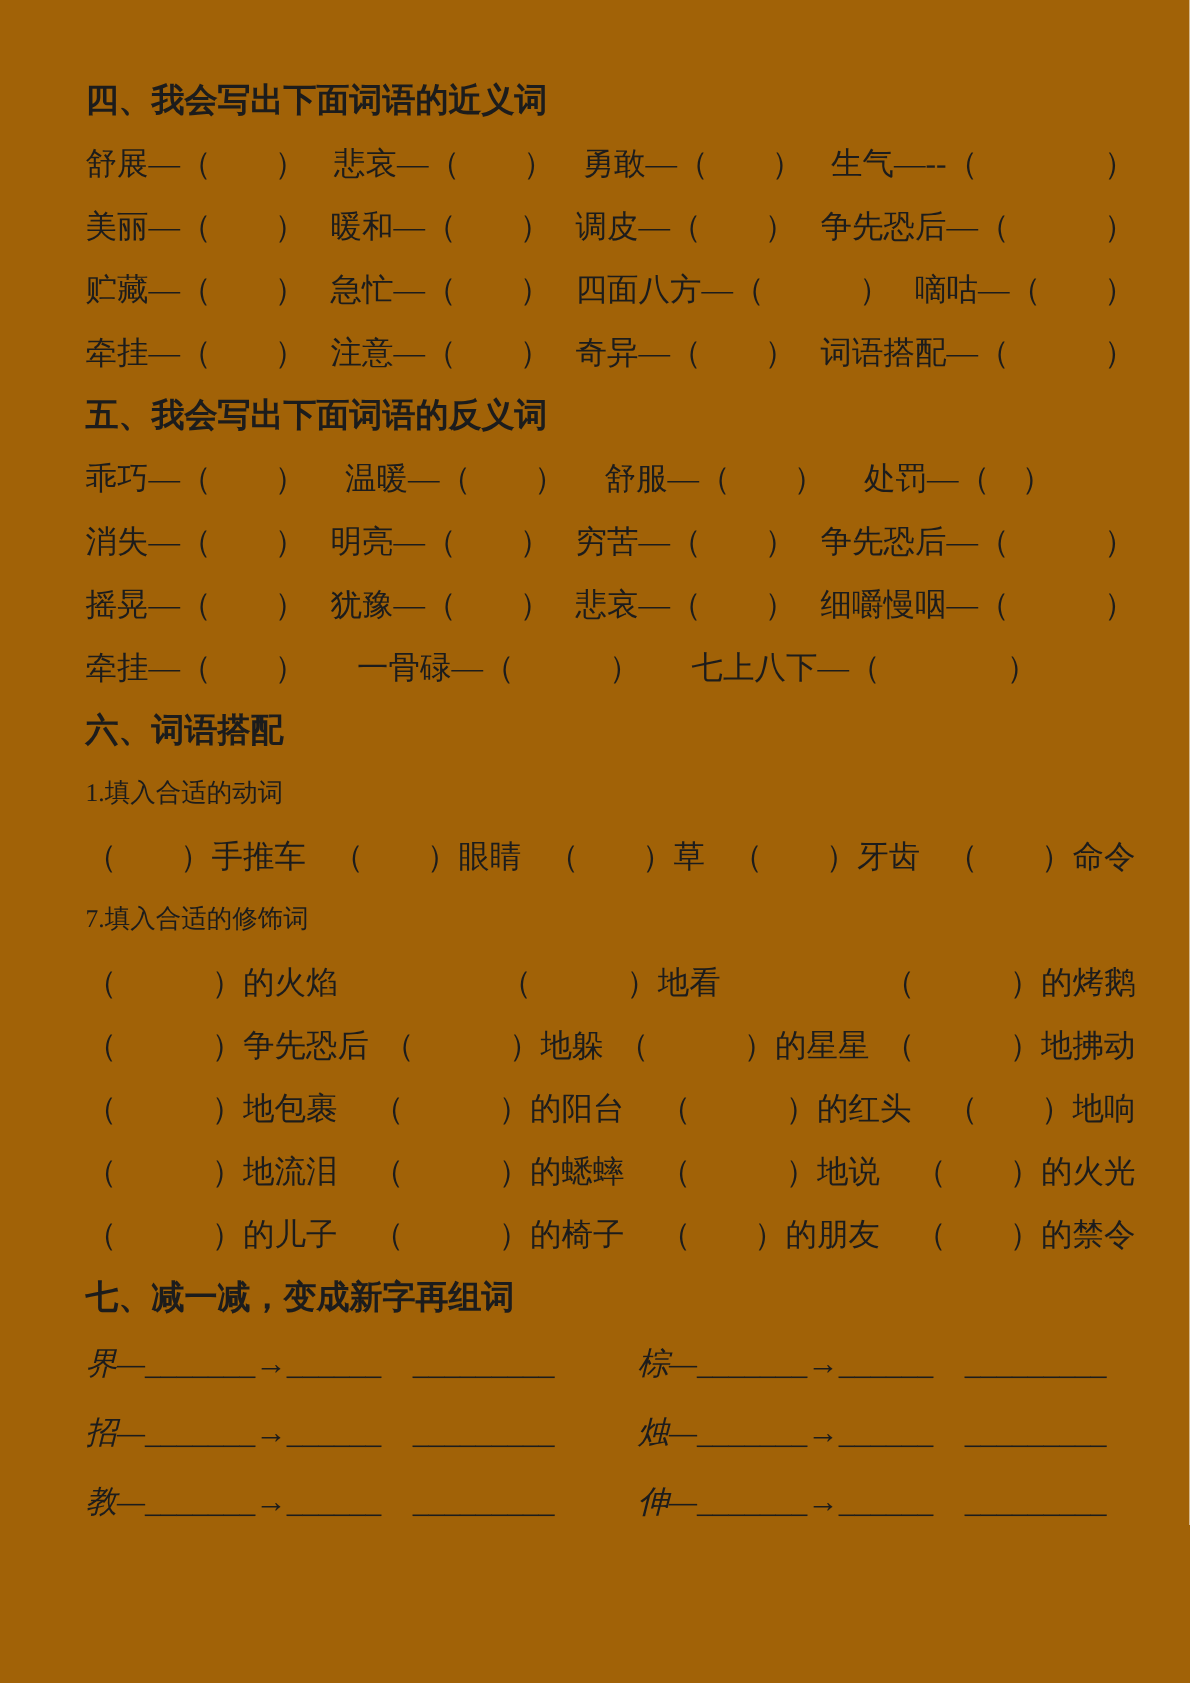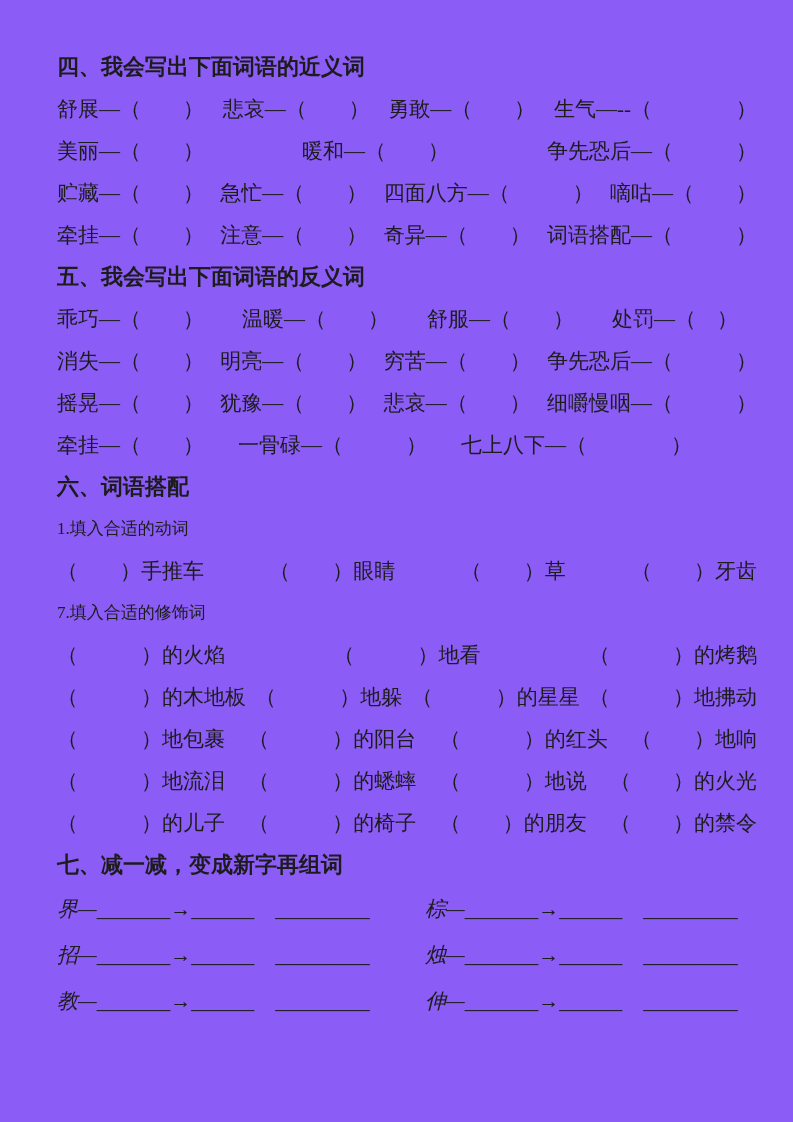--- a/index.html
+++ b/index.html
@@ -6,21 +6,21 @@
     margin: 0;
     padding: 0;
     background: #ffffff;
   }
   .page {
     position: relative;
     width: 793px;
     height: 1122px;
     box-sizing: border-box;
     padding: 46px 36px 0 57px;
-    background: #8b5cf6;
+    background: #a16207;
     color: #1c1c1c;
     font-family: "Liberation Serif", serif;
     overflow: hidden;
   }
   .content {
     width: 700px;
   }
   .title {
     margin: 0;
     font-family: "Liberation Sans", sans-serif;
@@ -36,21 +36,21 @@
   }
   .row {
     display: flex;
     justify-content: space-between;
     font-size: 21px;
     line-height: 42px;
     white-space: pre;
   }
   .row.left1 {
     justify-content: flex-start;
-    gap: 38px;
+    gap: 26px;
   }
   .row.left2 {
     justify-content: flex-start;
     gap: 34px;
   }
   .cell {
     white-space: pre;
     display: inline-block;
   }
   .sub7 .row {
@@ -71,20 +71,21 @@
       <h2 class="title">四、我会写出下面词语的近义词</h2>
       <div class="row">
         <span class="cell">舒展—（　　）</span>
         <span class="cell">悲哀—（　　）</span>
         <span class="cell">勇敢—（　　）</span>
         <span class="cell">生气—--（　　　　）</span>
       </div>
       <div class="row">
         <span class="cell">美丽—（　　）</span>
         <span class="cell">暖和—（　　）</span>
+        <span class="cell">调皮—（　　）</span>
         <span class="cell">争先恐后—（　　　）</span>
       </div>
       <div class="row">
         <span class="cell">贮藏—（　　）</span>
         <span class="cell">急忙—（　　）</span>
         <span class="cell">四面八方—（　　　）</span>
         <span class="cell">嘀咕—（　　）</span>
       </div>
       <div class="row">
         <span class="cell">牵挂—（　　）</span>
@@ -122,29 +123,30 @@
     </section>
 
     <section>
       <h2 class="title">六、词语搭配</h2>
       <div class="label">1.填入合适的动词</div>
       <div class="row">
         <span class="cell">（　　）手推车</span>
         <span class="cell">（　　）眼睛</span>
         <span class="cell">（　　）草</span>
         <span class="cell">（　　）牙齿</span>
+        <span class="cell">（　　）命令</span>
       </div>
       <div class="label">7.填入合适的修饰词</div>
       <div class="row">
         <span class="cell">（　　　）的火焰</span>
         <span class="cell">（　　　）地看</span>
         <span class="cell">（　　　）的烤鹅</span>
       </div>
       <div class="row">
-        <span class="cell">（　　　）的木地板</span>
+        <span class="cell">（　　　）争先恐后</span>
         <span class="cell">（　　　）地躲</span>
         <span class="cell">（　　　）的星星</span>
         <span class="cell">（　　　）地拂动</span>
       </div>
       <div class="row">
         <span class="cell">（　　　）地包裹</span>
         <span class="cell">（　　　）的阳台</span>
         <span class="cell">（　　　）的红头</span>
         <span class="cell">（　　）地响</span>
       </div>

